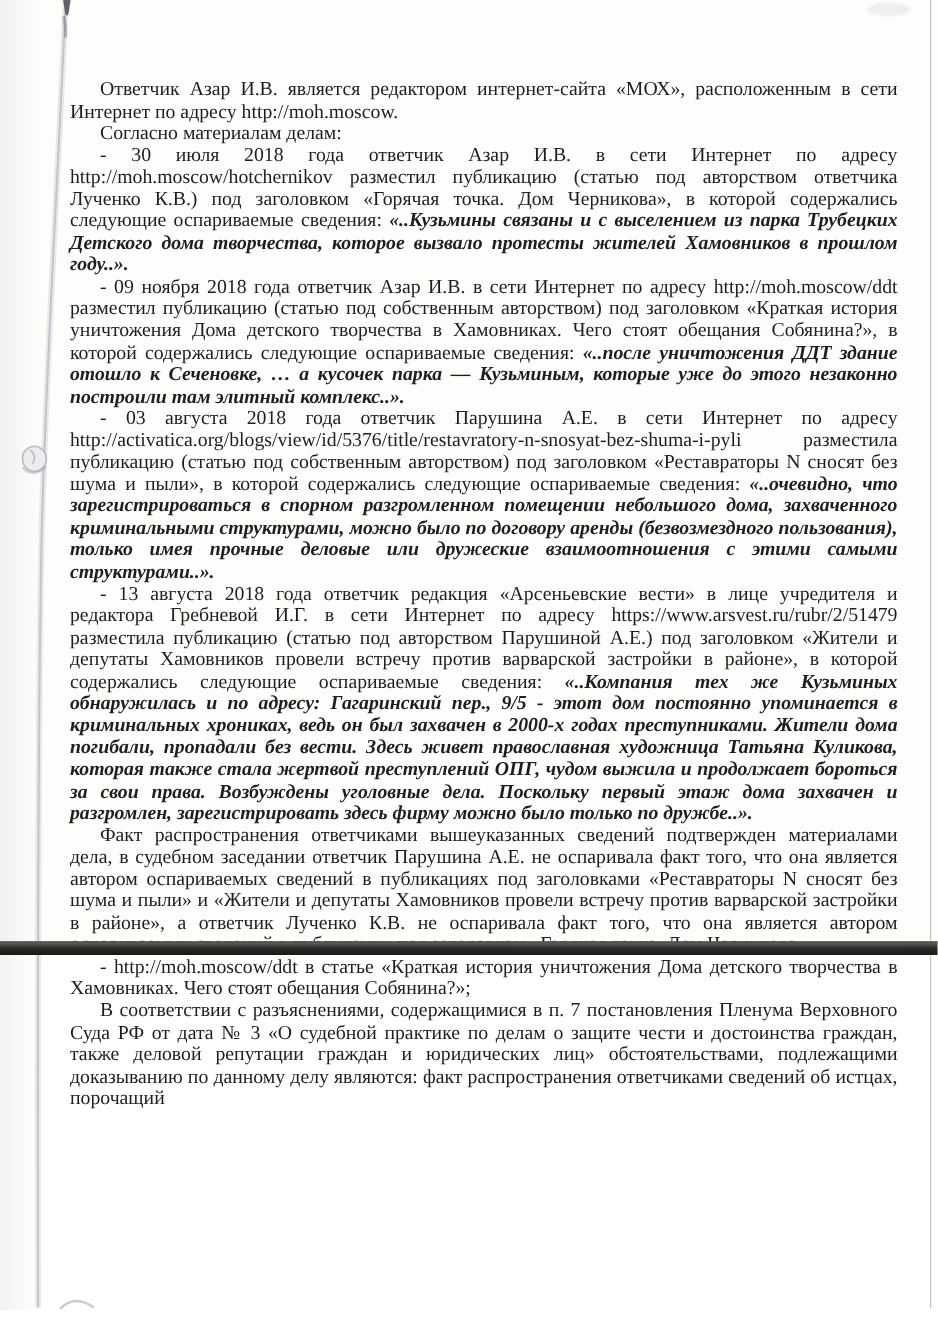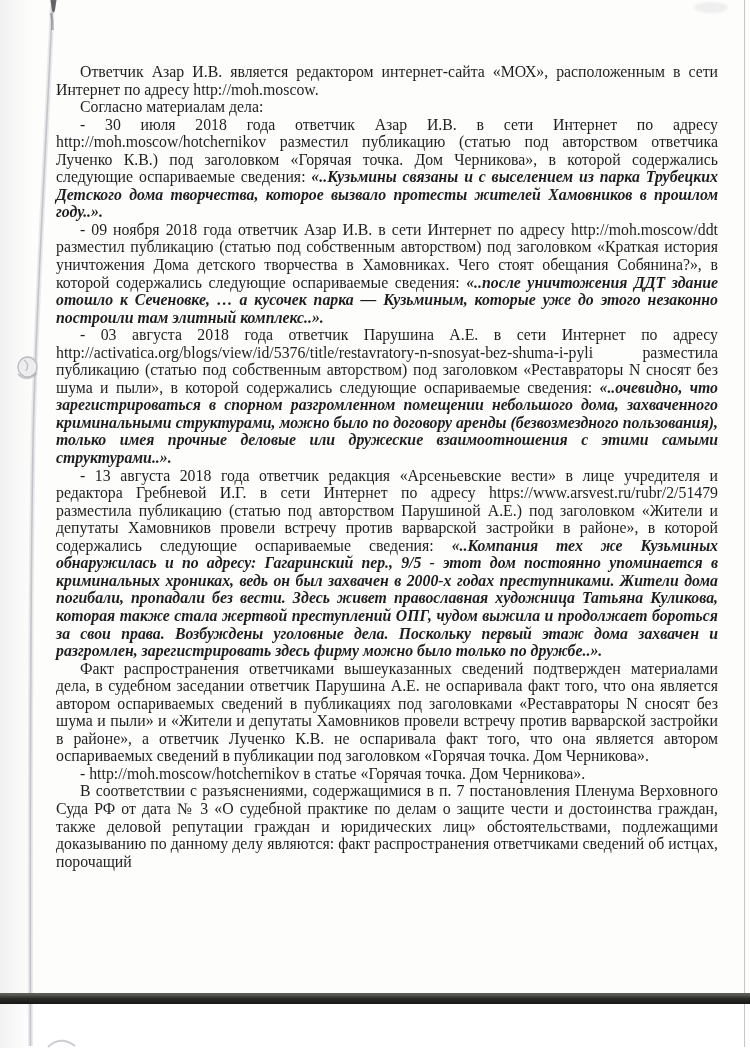--- a/index.html
+++ b/index.html
@@ -7,21 +7,21 @@
     padding: 0;
     background: #ffffff;
     width: 750px;
     height: 1058px;
     overflow: hidden;
   }
   .page {
     position: absolute;
     left: 0; top: 0;
     width: 750px;
-    height: 1004px;
+    height: 764px;
     background: var(--paper, #fdfdfc);
   }
   
   .left-shade {
     position: absolute;
     left: 0; top: 0;
     width: 34px;
     height: 1048px;
     background: linear-gradient(to right, rgba(130,130,142,0.10), rgba(130,130,142,0.04) 55%, transparent);
   }
@@ -96,25 +96,25 @@
 
     <ellipse cx="27.5" cy="367" rx="9.5" ry="10" fill="#ededf0" stroke="#bcbcc3" stroke-width="1.4"></ellipse>
     <path d="M18,374 Q27,383 37,373" fill="none" stroke="rgba(170,170,180,0.6)" stroke-width="1.8"></path>
     <path d="M24,360 Q30,364 26,371" fill="none" stroke="rgba(180,180,190,0.8)" stroke-width="1.4"></path>
 
     <path d="M48,1047 Q60,1035 75,1046" fill="none" stroke="rgba(190,190,198,0.8)" stroke-width="2"></path>
   </svg>
 
   <div class="text-block">
       <p class="para"><span>Ответчик Азар И.В. является редактором интернет-сайта «МОХ», расположенным в сети Интернет по адресу http://moh.moscow.</span></p>
-      <p class="para"><span>Согласно материалам дела:</span></p>
+      <p class="para"><span>Согласно материалам делам:</span></p>
       <p class="para"><span>- 30 июля 2018 года ответчик Азар И.В. в сети Интернет по адресу http://moh.moscow/hotchernikov разместил публикацию (статью под авторством ответчика Лученко К.В.) под заголовком «Горячая точка. Дом Черникова», в которой содержались следующие оспариваемые сведения: </span><span class="quote">«..Кузьмины связаны и с выселением из парка Трубецких Детского дома творчества, которое вызвало протесты жителей Хамовников в прошлом году..».</span></p>
       <p class="para"><span>- 09 ноября 2018 года ответчик Азар И.В. в сети Интернет по адресу http://moh.moscow/ddt разместил публикацию (статью под собственным авторством) под заголовком «Краткая история уничтожения Дома детского творчества в Хамовниках. Чего стоят обещания Собянина?», в которой содержались следующие оспариваемые сведения: </span><span class="quote">«..после уничтожения ДДТ здание отошло к Сеченовке, … а кусочек парка — Кузьминым, которые уже до этого незаконно построили там элитный комплекс..».</span></p>
       <p class="para"><span>- 03 августа 2018 года ответчик Парушина А.Е. в сети Интернет по адресу http://activatica.org/blogs/view/id/5376/title/restavratory-n-snosyat-bez-shuma-i-pyli разместила публикацию (статью под собственным авторством) под заголовком «Реставраторы N сносят без шума и пыли», в которой содержались следующие оспариваемые сведения: </span><span class="quote">«..очевидно, что зарегистрироваться в спорном разгромленном помещении небольшого дома, захваченного криминальными структурами, можно было по договору аренды (безвозмездного пользования), только имея прочные деловые или дружеские взаимоотношения с этими самыми структурами..».</span></p>
       <p class="para"><span>- 13 августа 2018 года ответчик редакция «Арсеньевские вести» в лице учредителя и редактора Гребневой И.Г. в сети Интернет по адресу https://www.arsvest.ru/rubr/2/51479 разместила публикацию (статью под авторством Парушиной А.Е.) под заголовком «Жители и депутаты Хамовников провели встречу против варварской застройки в районе», в которой содержались следующие оспариваемые сведения: </span><span class="quote">«..Компания тех же Кузьминых обнаружилась и по адресу: Гагаринский пер., 9/5 - этот дом постоянно упоминается в криминальных хрониках, ведь он был захвачен в 2000-х годах преступниками. Жители дома погибали, пропадали без вести. Здесь живет православная художница Татьяна Куликова, которая также стала жертвой преступлений ОПГ, чудом выжила и продолжает бороться за свои права. Возбуждены уголовные дела. Поскольку первый этаж дома захвачен и разгромлен, зарегистрировать здесь фирму можно было только по дружбе..».</span></p>
       <p class="para"><span>Факт распространения ответчиками вышеуказанных сведений подтвержден материалами дела, в судебном заседании ответчик Парушина А.Е. не оспаривала факт того, что она является автором оспариваемых сведений в публикациях под заголовками «Реставраторы N сносят без шума и пыли» и «Жители и депутаты Хамовников провели встречу против варварской застройки в районе», а ответчик Лученко К.В. не оспаривала факт того, что она является автором оспариваемых сведений в публикации под заголовком «Горячая точка. Дом Черникова».</span></p>
-      <p class="para"><span>- http://moh.moscow/hotchernikov в статье «Горячая точка. Дом Черникова».</span></p>
+      <p class="para"><span>- http://moh.moscow/ddt в статье «Краткая история уничтожения Дома детского творчества в Хамовниках. Чего стоят обещания Собянина?»;</span></p>
       <p class="para"><span>В соответствии с разъяснениями, содержащимися в п. 7 постановления Пленума Верховного Суда РФ от дата № 3 «О судебной практике по делам о защите чести и достоинства граждан, также деловой репутации граждан и юридических лиц» обстоятельствами, подлежащими доказыванию по данному делу являются: факт распространения ответчиками сведений об истцах, порочащий</span></p>
     </div>
 
   <div class="right-edge"></div>
   <div class="bottom-bar"></div>
 </div>
 
 </body></html>

